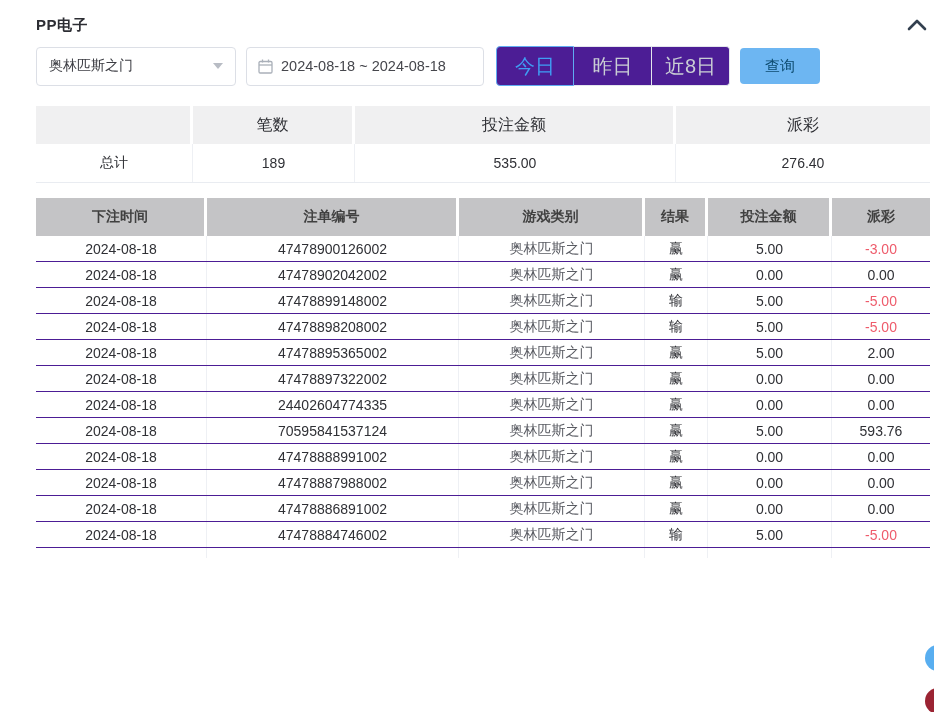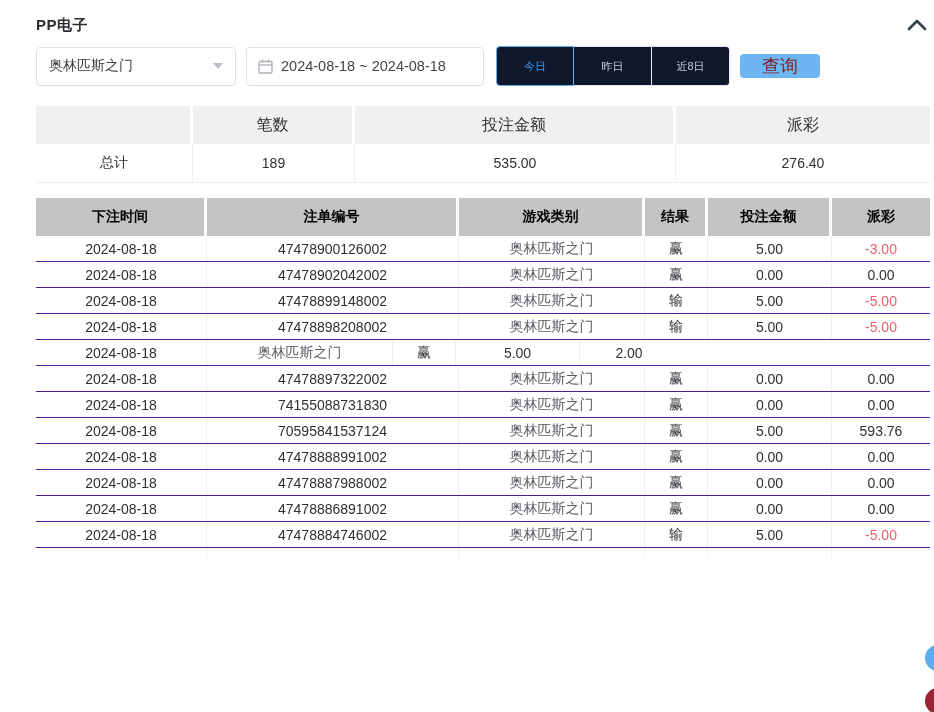--- a/index.html
+++ b/index.html
@@ -29,30 +29,30 @@
     width: 0; height: 0; border-left: 5px solid transparent; border-right: 5px solid transparent;
     border-top: 6px solid #b8bcc4;
   }
   .date-box {
     width: 238px; height: 39px; border: 1px solid #dcdfe6; border-radius: 4px;
     display: flex; align-items: center; gap: 8px; padding: 0 11px;
     font-size: 14.5px; color: #46474d; background: #fff; margin-left: 10px; cursor: pointer;
   }
   .btn-group { display: flex; margin-left: 12px; height: 40px; }
   .qbtn {
-    width: 78px; height: 40px; background: #0f172a; font-size: 11px;
+    width: 78px; height: 40px; background: #4c1d95; font-size: 20px;
     display: flex; align-items: center; justify-content: center; cursor: pointer;
     border: 1px solid #e3e6ec; color: #c9cdd4; border-left-width: 0;
   }
   .qbtn:first-child { border-left-width: 1px; border-radius: 4px 0 0 4px; }
   .qbtn:last-child { border-radius: 0 4px 4px 0; }
   .qbtn.active { border: 1px solid #60acf2; color: #3f9df3; z-index: 1; }
   .query-btn {
-    margin-left: 10px; width: 80px; height: 24px; border: none; border-radius: 4px;
-    background: #6db6f2; color: #7f1d1d; font-size: 18px; cursor: pointer;
+    margin-left: 10px; width: 80px; height: 36px; border: none; border-radius: 4px;
+    background: #6db6f2; color: #0c4a6e; font-size: 15px; cursor: pointer;
     font-family: inherit;
   }
 
   
   .summary { margin-top: 20px; width: 894px; }
   .summary .s-head { display: flex; height: 38px; }
   .summary .s-head .cell {
     background: #f0f0f1; color: #2f3035; font-size: 16px;
     display: flex; align-items: center; justify-content: center;
     border-right: 3px solid #ffffff;
@@ -63,21 +63,21 @@
     font-size: 14px; color: #2f3035; display: flex; align-items: center; justify-content: center;
     border-right: 1px solid #eef0f4;
   }
   .summary .s-row .cell:last-child { border-right: none; }
   .sc0 { width: 157px; } .sc1 { width: 162px; } .sc2 { width: 321px; } .sc3 { width: 254px; }
 
   
   .bets { margin-top: 15px; width: 894px; }
   .bets .t-head { display: flex; height: 38px; }
   .bets .t-head .cell {
-    background: #c4c4c6; color: #000000; font-size: 14px; font-weight: bold;
+    background: #c4c4c6; color: #404040; font-size: 14px; font-weight: bold;
     display: flex; align-items: center; justify-content: center;
     border-right: 3px solid #ffffff;
   }
   .bets .t-head .cell:last-child { border-right: none; }
   .bets .t-row { display: flex; height: 26px; border-bottom: 1px solid #4c1d95; background: #fff; }
   .bets .t-row .cell {
     font-size: 14px; color: #2f3035; display: flex; align-items: center; justify-content: center;
     border-right: 1px solid #eef0f4; overflow: hidden;
   }
   .bets .t-row .cell:last-child { border-right: none; }
@@ -185,36 +185,37 @@
         <div class="t-row">
           <div class="cell tc0">2024-08-18</div>
           <div class="cell tc1">47478898208002</div>
           <div class="cell tc2 game">奥林匹斯之门</div>
           <div class="cell tc3">输</div>
           <div class="cell tc4">5.00</div>
           <div class="cell tc5 neg">-5.00</div>
         </div>
         <div class="t-row">
           <div class="cell tc0">2024-08-18</div>
+          <div class="cell tc1">47478895365002</div>
           <div class="cell tc2 game">奥林匹斯之门</div>
           <div class="cell tc3">赢</div>
           <div class="cell tc4">5.00</div>
           <div class="cell tc5">2.00</div>
         </div>
         <div class="t-row">
           <div class="cell tc0">2024-08-18</div>
           <div class="cell tc1">47478897322002</div>
           <div class="cell tc2 game">奥林匹斯之门</div>
           <div class="cell tc3">赢</div>
           <div class="cell tc4">0.00</div>
           <div class="cell tc5">0.00</div>
         </div>
         <div class="t-row">
           <div class="cell tc0">2024-08-18</div>
-          <div class="cell tc1">74155088731830</div>
+          <div class="cell tc1">24402604774335</div>
           <div class="cell tc2 game">奥林匹斯之门</div>
           <div class="cell tc3">赢</div>
           <div class="cell tc4">0.00</div>
           <div class="cell tc5">0.00</div>
         </div>
         <div class="t-row">
           <div class="cell tc0">2024-08-18</div>
           <div class="cell tc1">70595841537124</div>
           <div class="cell tc2 game">奥林匹斯之门</div>
           <div class="cell tc3">赢</div>

